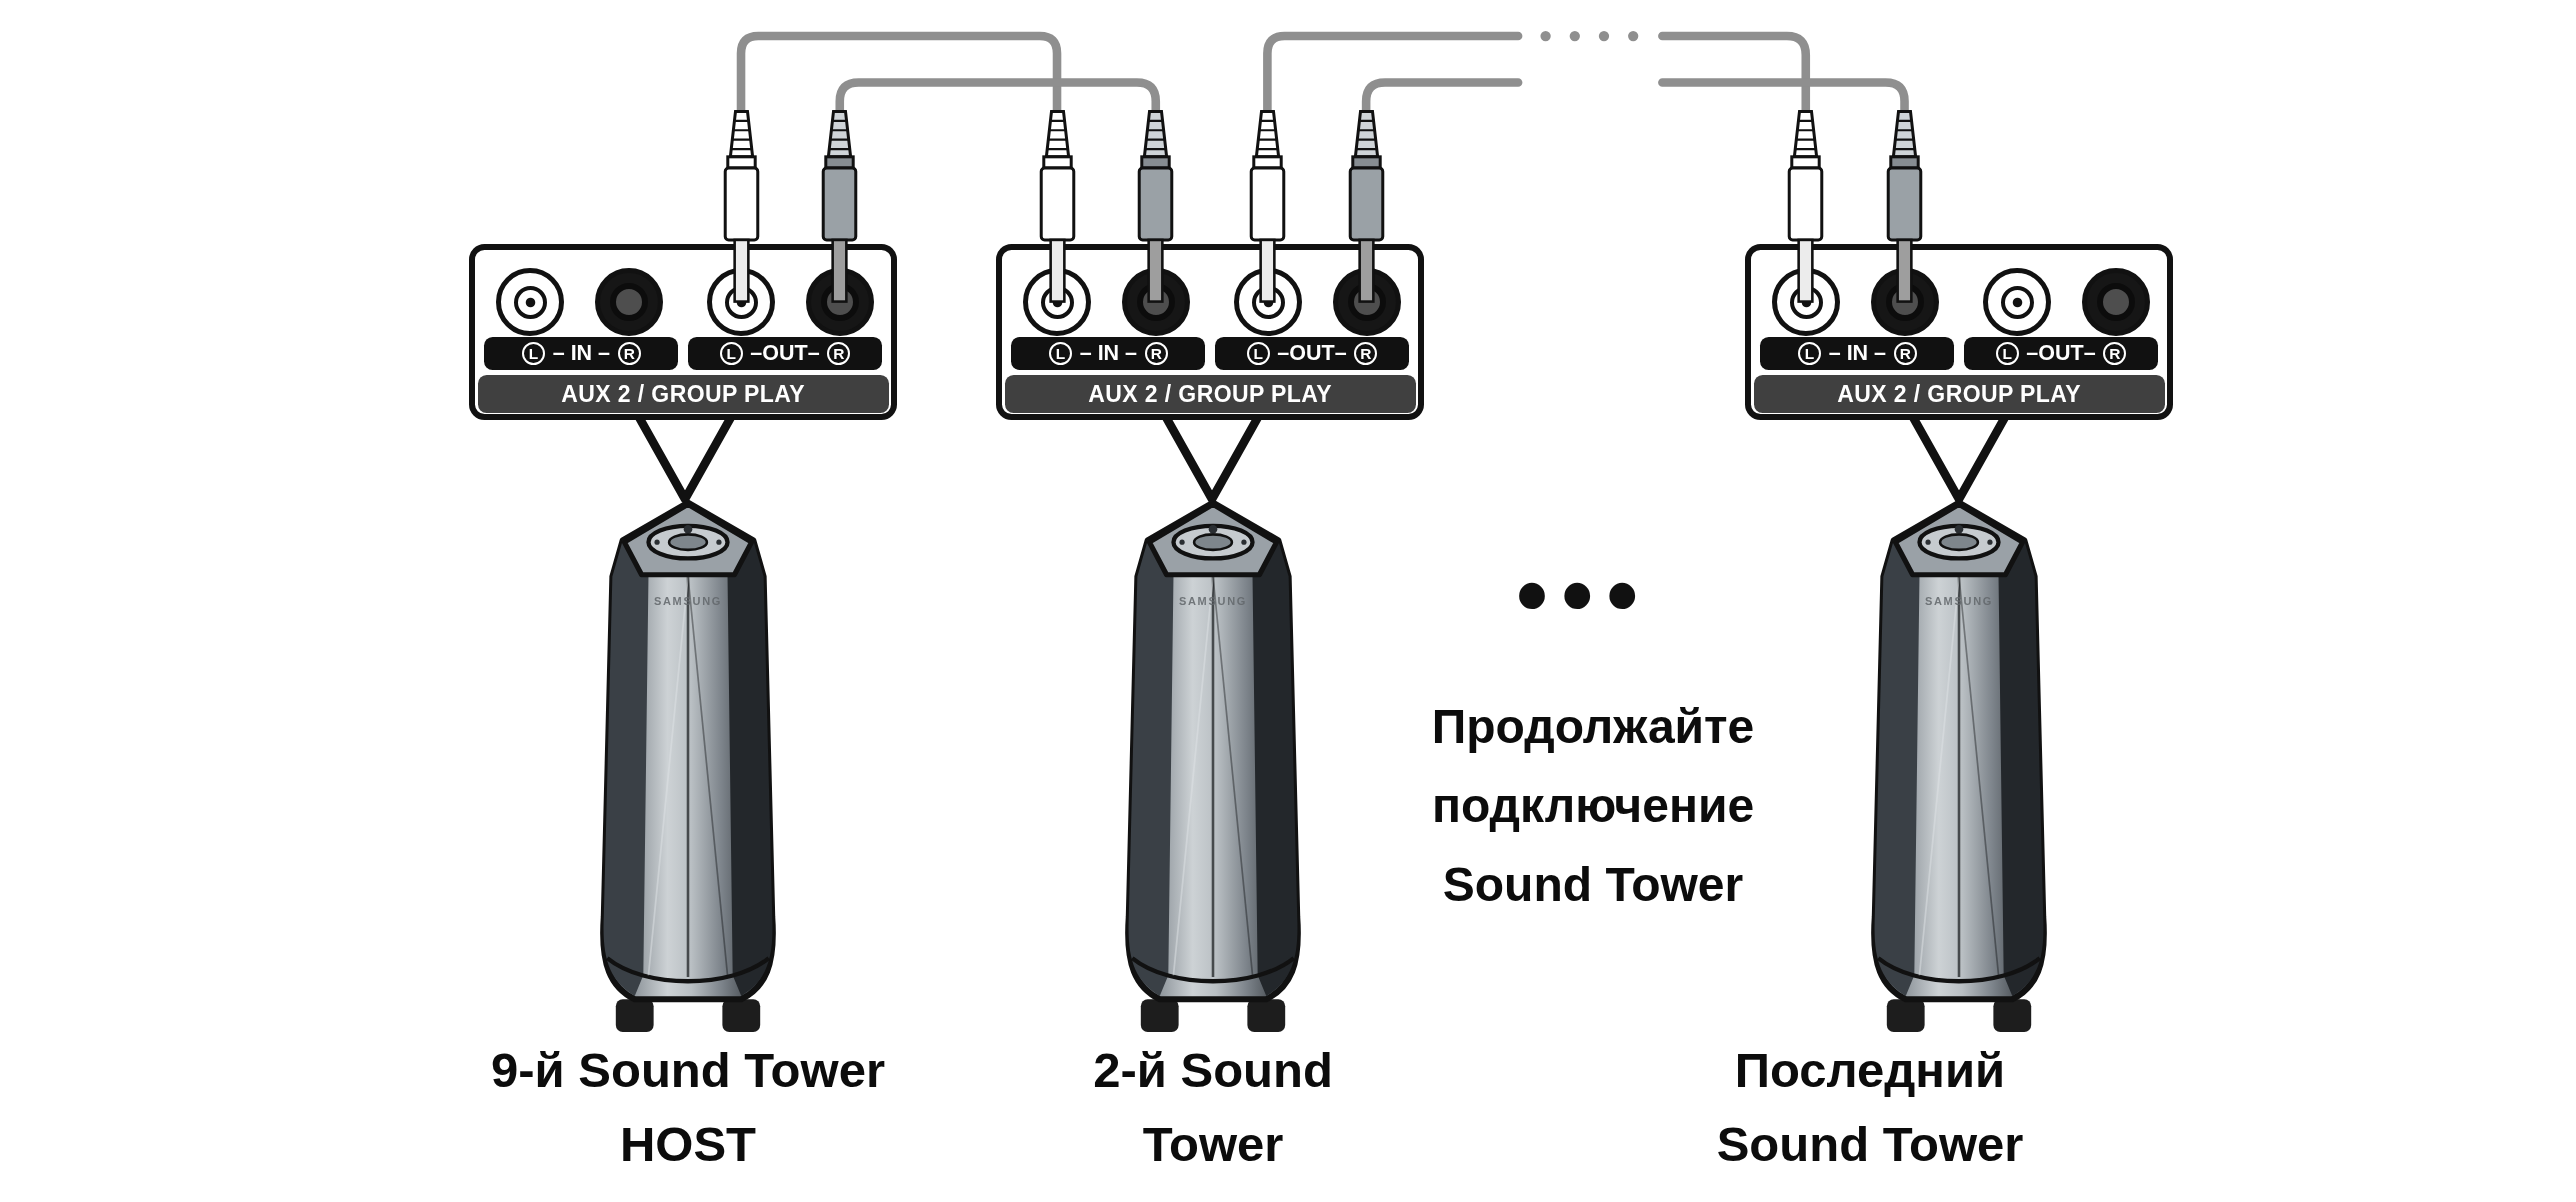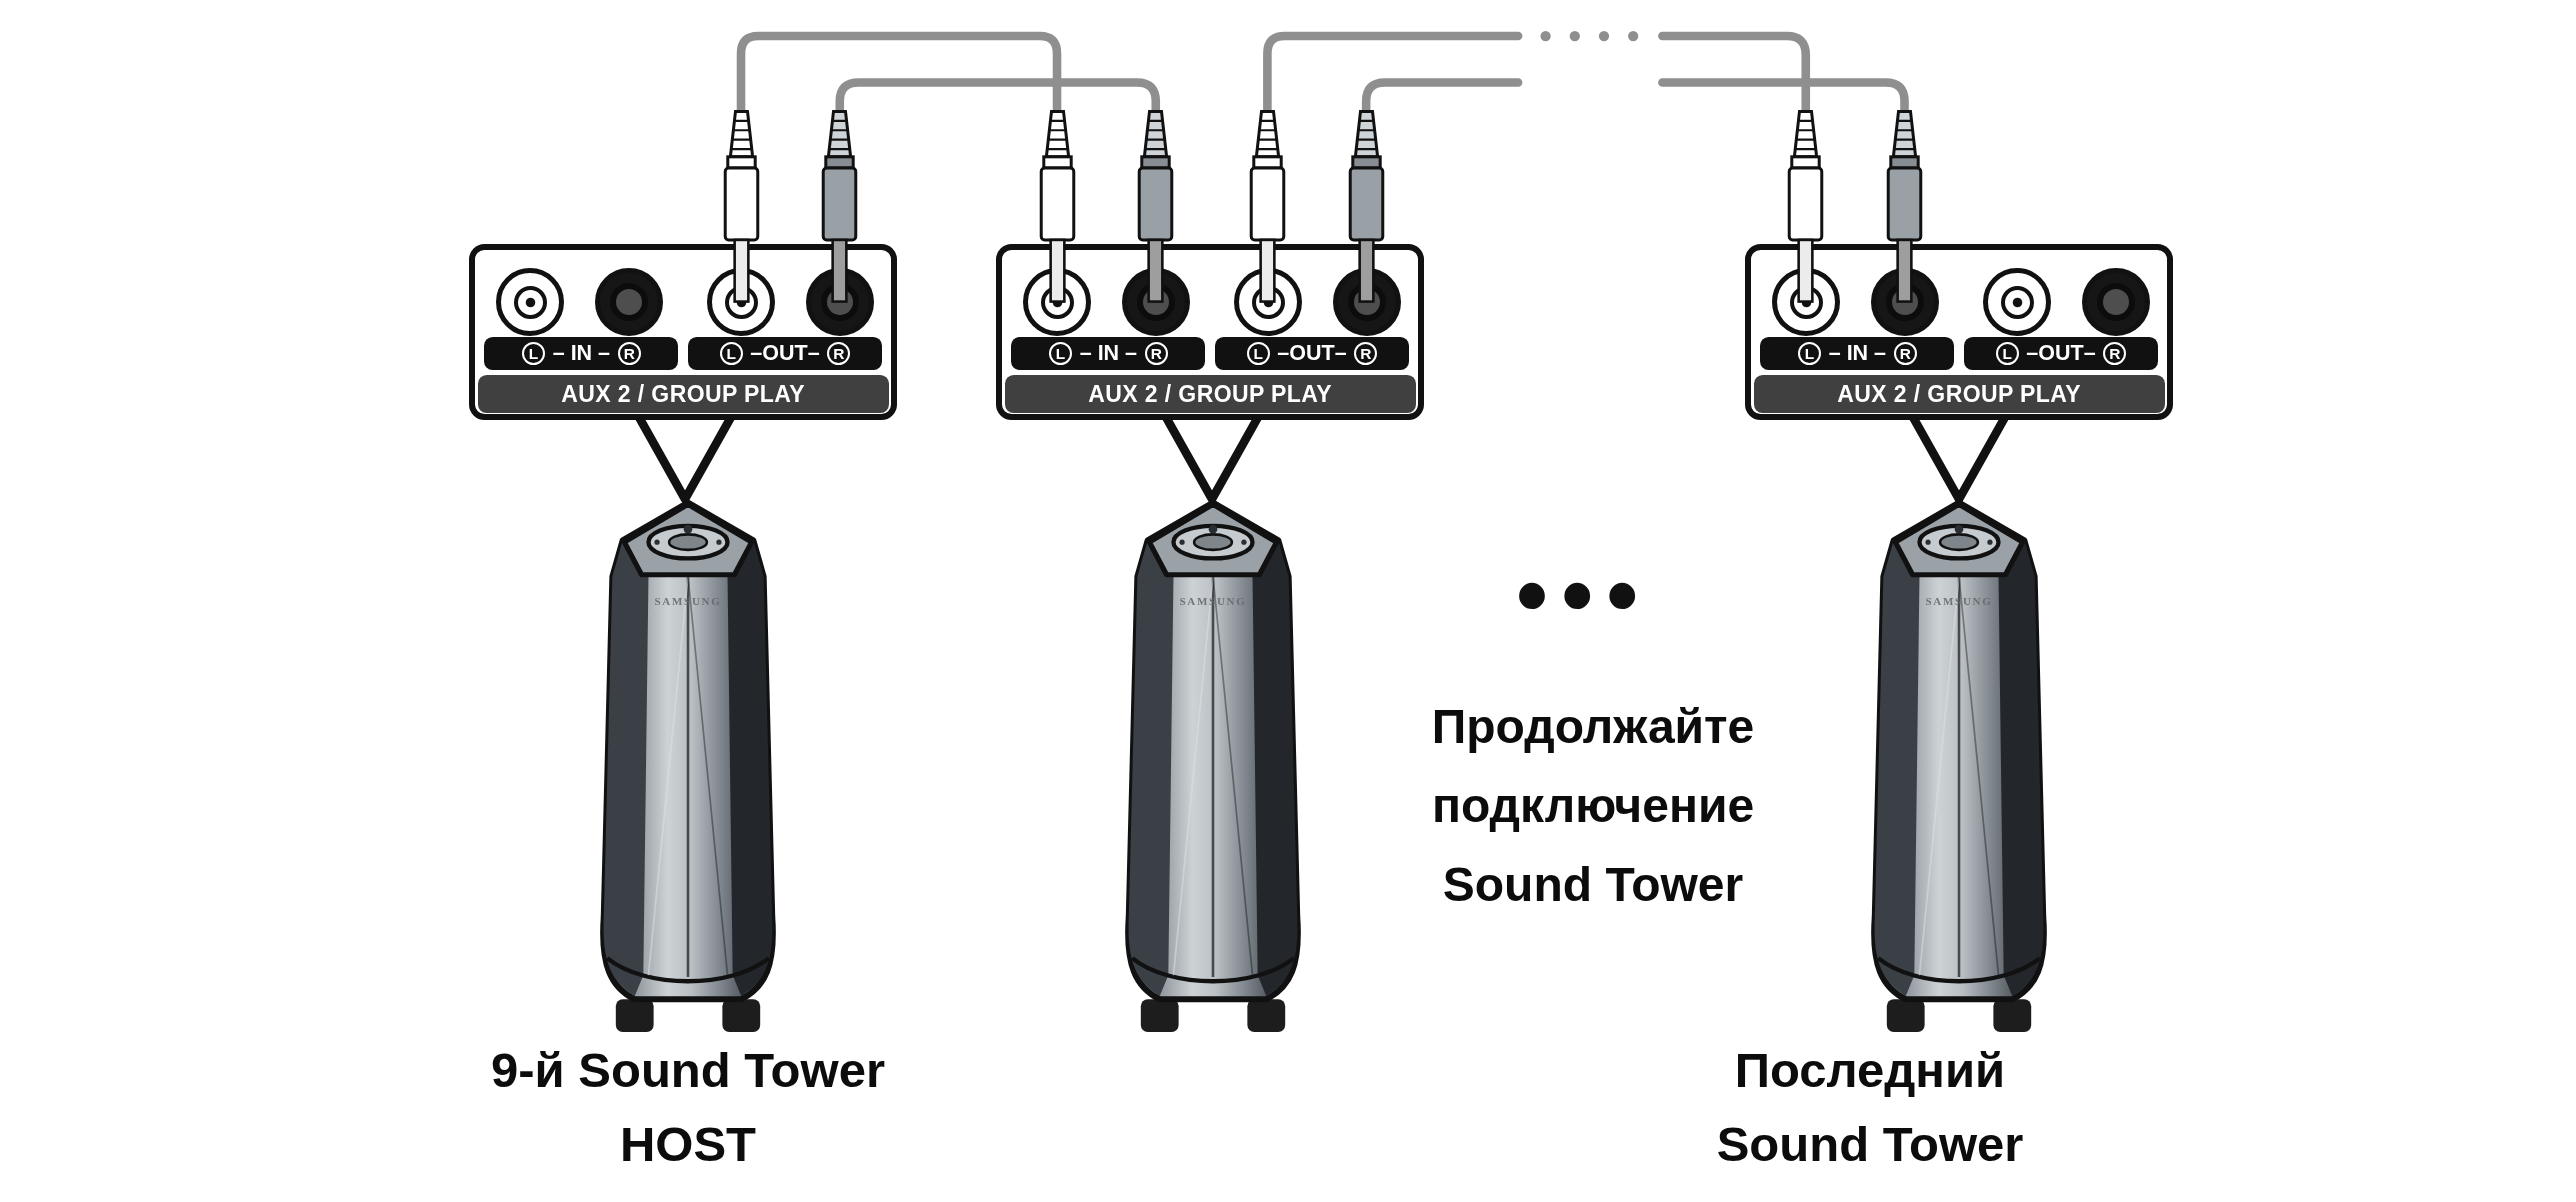--- a/index.html
+++ b/index.html
@@ -36,21 +36,21 @@
   .plug .pribs{fill:var(--r);stroke:#111;stroke-width:3.5;}
   .plug .pline{stroke:#111;stroke-width:2.5;fill:none;}
   .plug .pcollar{fill:var(--c);stroke:#111;stroke-width:3.5;}
   .plug .pbody{fill:var(--b);stroke:#111;stroke-width:3.5;}
   .plug .ptip{fill:var(--t);stroke:#111;stroke-width:3;}
 
   
   .pointer{position:absolute;top:410px;}
   .tower{position:absolute;top:494px;width:258px;height:550px;}
   .brand{position:absolute;top:595px;width:120px;text-align:center;font-size:11px;letter-spacing:1.7px;
-         color:#62676b;font-weight:700;opacity:.85;font-family:Liberation Serif, serif;}
+         color:#62676b;font-weight:700;opacity:.85;}
 
   
   .caption{position:absolute;top:1033px;width:532px;text-align:center;font-size:49px;font-weight:700;
            color:#0c0c0c;line-height:74px;}
   .note{position:absolute;left:1327px;top:687px;width:532px;text-align:center;font-size:48px;
         font-weight:700;line-height:79px;color:#0c0c0c;}
   .bigdots{position:absolute;left:1481px;top:544px;width:206px;text-align:center;font-size:90px;
         letter-spacing:13.7px;color:#111;font-weight:700;}
 </style>
 </head>
@@ -243,19 +243,23 @@
   <div class="note">
     <div>Продолжайте</div>
     <div>подключение</div>
     <div>Sound Tower</div>
   </div>
 
   <div class="caption" style="left:422px">
     <div>9-й Sound Tower</div>
     <div>HOST</div>
   </div>
+  <div class="caption" style="left:947px">
+    <div>2-й Sound</div>
+    <div>Tower</div>
+  </div>
   <div class="caption" style="left:1604px">
     <div>Последний</div>
     <div>Sound Tower</div>
   </div>
 
 </div>
 
 
 </body></html>

